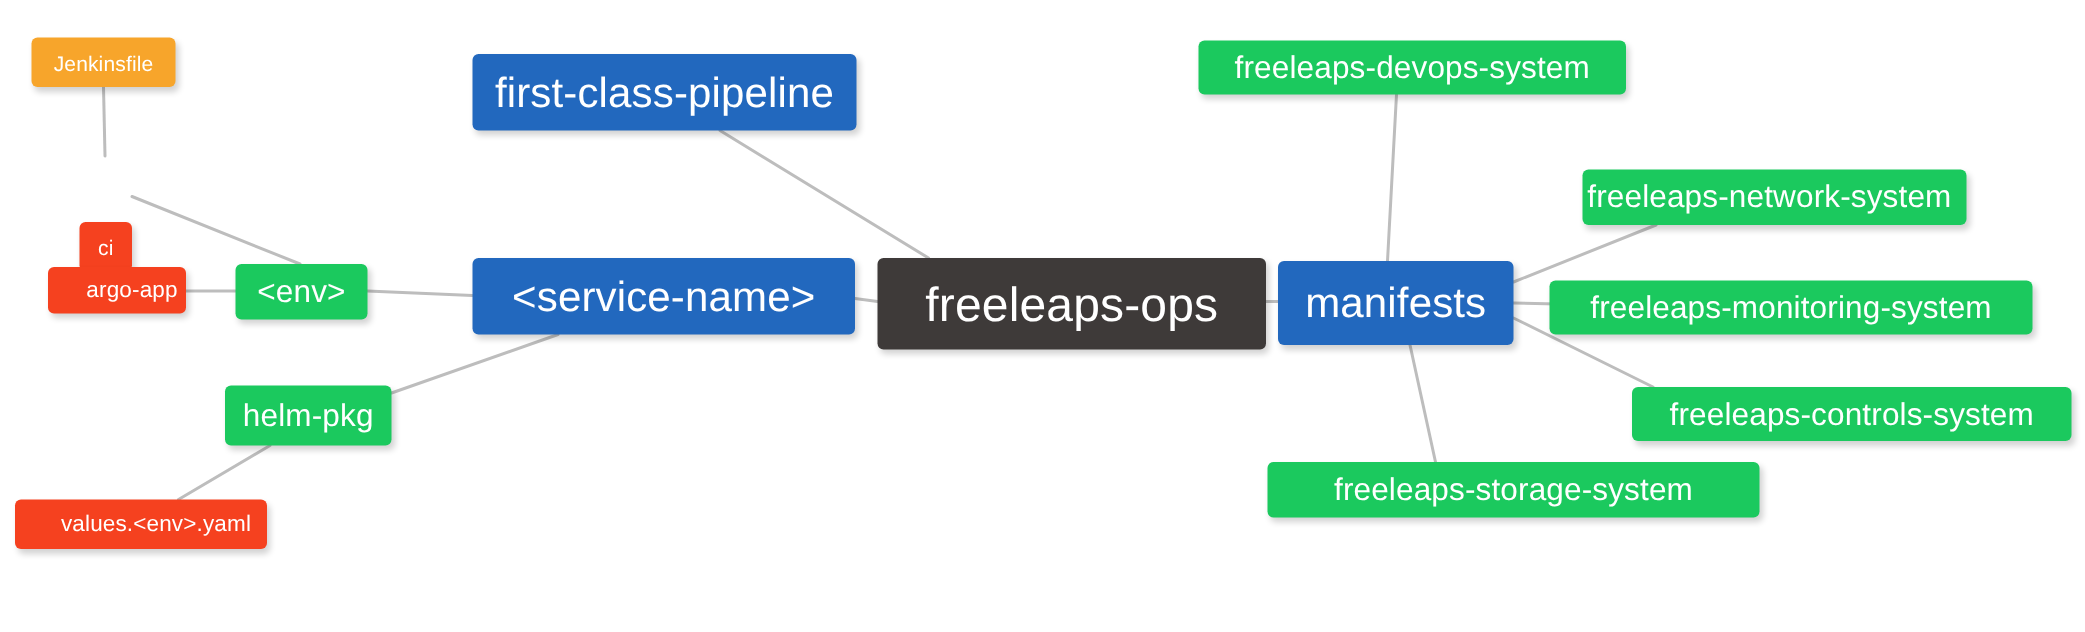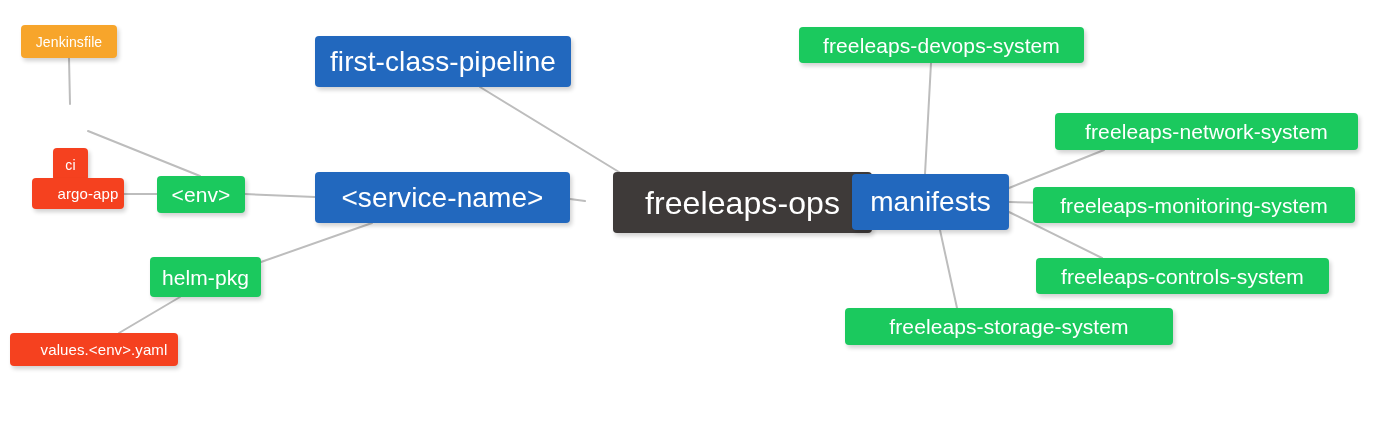--- a/index.html
+++ b/index.html
@@ -89,35 +89,35 @@
       </div>
       <div class="node c-red fs-15" style="left: 10px; top: 333px; width: 168px; height: 33px; text-align: right;">
         <span class="label">values.&lt;env&gt;.yaml</span>
       </div>
       <div class="node c-blue fs-28" style="left: 315px; top: 36px; width: 256px; height: 51px;">
         <span class="label">first-class-pipeline</span>
       </div>
       <div class="node c-blue fs-28" style="left: 315px; top: 172px; width: 255px; height: 51px;">
         <span class="label">&lt;service-name&gt;</span>
       </div>
-      <div class="node c-dark fs-32" style="left: 585px; top: 172px; width: 259px; height: 61px; margin-left: 28px;">
+      <div class="node c-dark fs-32" style="left: 585px; top: 172px; width: 259px; height: 61px;">
         <span class="label">freeleaps-ops</span>
       </div>
       <div class="node c-blue fs-28" style="left: 852px; top: 174px; width: 157px; height: 56px;">
         <span class="label">manifests</span>
       </div>
       <div class="node c-green fs-21" style="left: 799px; top: 27px; width: 285px; height: 36px;">
         <span class="label">freeleaps-devops-system</span>
       </div>
-      <div class="node c-green fs-21" style="left: 1055px; top: 113px; width: 303px; height: 37px;">
+      <div class="node c-green fs-21" style="left: 1055px; top: 113px; width: 256px; height: 37px; justify-content: flex-end;">
         <span class="label">freeleaps-network-system</span>
       </div>
       <div class="node c-green fs-21" style="left: 1033px; top: 187px; width: 322px; height: 36px;">
         <span class="label">freeleaps-monitoring-system</span>
       </div>
-      <div class="node c-green fs-21" style="left: 1036px; top: 258px; width: 293px; height: 36px;">
+      <div class="node c-green fs-21" style="left: 1088px; top: 258px; width: 293px; height: 36px;">
         <span class="label">freeleaps-controls-system</span>
       </div>
       <div class="node c-green fs-21" style="left: 845px; top: 308px; width: 328px; height: 37px;">
         <span class="label">freeleaps-storage-system</span>
       </div>
     </div>
 </div>
 
 </body></html>

